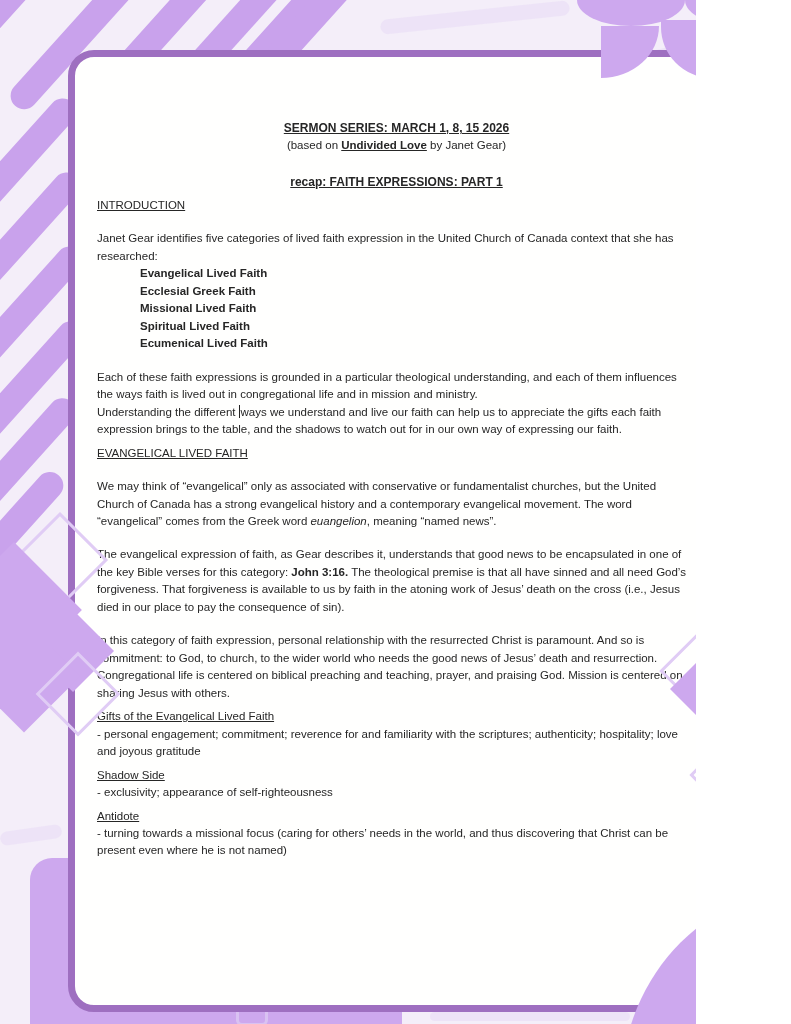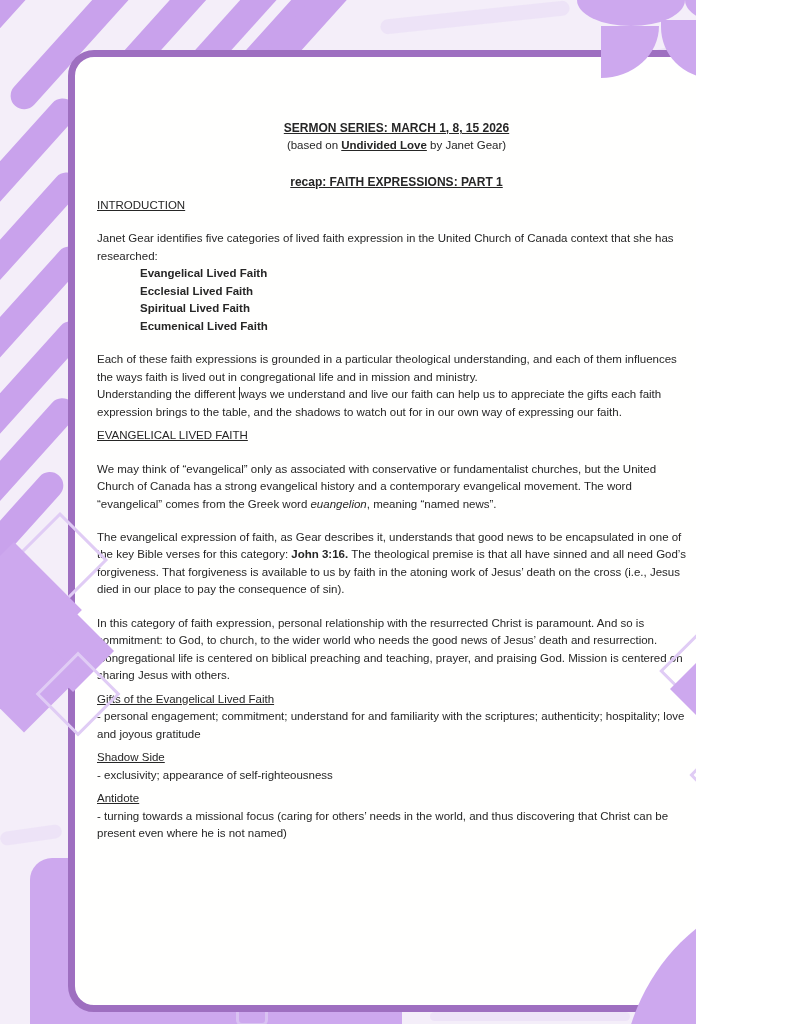--- a/index.html
+++ b/index.html
@@ -97,37 +97,38 @@
         <div class="subtitle"><span>(based on </span><span class="book">Undivided Love</span><span> by Janet Gear)</span></div>
         <div class="recap">recap: FAITH EXPRESSIONS: PART 1</div>
       </div>
 
       <div class="heading">INTRODUCTION</div>
 
       <p class="para">Janet Gear identifies five categories of lived faith expression in the United Church of Canada context that she has researched:</p>
 
       <div class="faith-list">
         <div>Evangelical Lived Faith</div>
-        <div>Ecclesial Lived Faith</div>
+        <div>Ecclesial Greek Faith</div>
+        <div>Missional Lived Faith</div>
         <div>Spiritual Lived Faith</div>
         <div>Ecumenical Lived Faith</div>
       </div>
 
       <p class="para"><span>Each of these faith expressions is grounded in a particular theological understanding, and each of them influences the ways faith is lived out in congregational life and in mission and ministry.</span><br><span>Understanding the different</span><span class="cursor"></span><span>ways we understand and live our faith can help us to appreciate the gifts each faith expression brings to the table, and the shadows to watch out for in our own way of expressing our faith.</span></p>
 
       <div class="heading">EVANGELICAL LIVED FAITH</div>
 
       <p class="para"><span>We may think of “evangelical” only as associated with conservative or fundamentalist churches, but the United Church of Canada has a strong evangelical history and a contemporary evangelical movement.  The word “evangelical” comes from the Greek word </span><i>euangelion</i><span>, meaning “named news”.</span></p>
 
       <p class="para"><span>The evangelical expression of faith, as Gear describes it, understands that good news to be encapsulated in one of the key Bible verses for this category: </span><b>John 3:16.</b><span>  The theological premise is that all have sinned and all need God’s forgiveness. That forgiveness is available to us by faith in the atoning work of Jesus’ death on the cross (i.e., Jesus died in our place to pay the consequence of sin).</span></p>
 
       <p class="para">In this category of faith expression, personal relationship with the resurrected Christ is paramount.  And so is commitment: to God, to church, to the wider world who needs the good news of Jesus’ death and resurrection.  Congregational life is centered on biblical preaching and teaching, prayer, and praising God.  Mission is centered on sharing Jesus with others.</p>
 
       <div class="heading">Gifts of the Evangelical Lived Faith</div>
-      <p class="para tight">- personal engagement; commitment; understand for and familiarity with the scriptures; authenticity; hospitality; love and joyous gratitude</p>
+      <p class="para tight">- personal engagement; commitment; reverence for and familiarity with the scriptures; authenticity; hospitality; love and joyous gratitude</p>
 
       <div class="heading">Shadow Side</div>
       <p class="para tight">- exclusivity; appearance of self-righteousness</p>
 
       <div class="heading">Antidote</div>
       <p class="para tight">- turning towards a missional focus (caring for others’ needs in the world, and thus discovering that Christ can be present even where he is not named)</p>
 
     </div>
   </div>
 </div>

